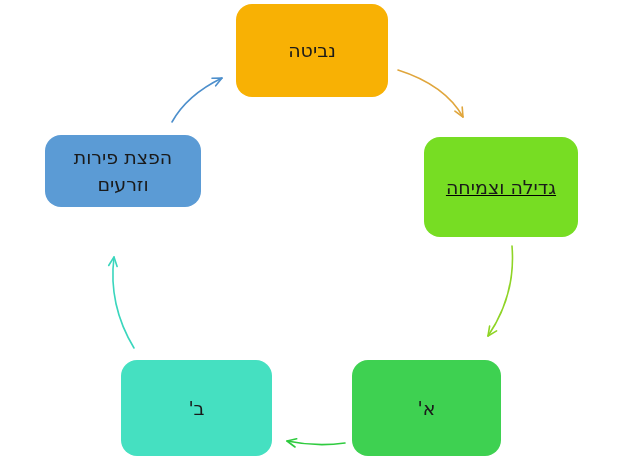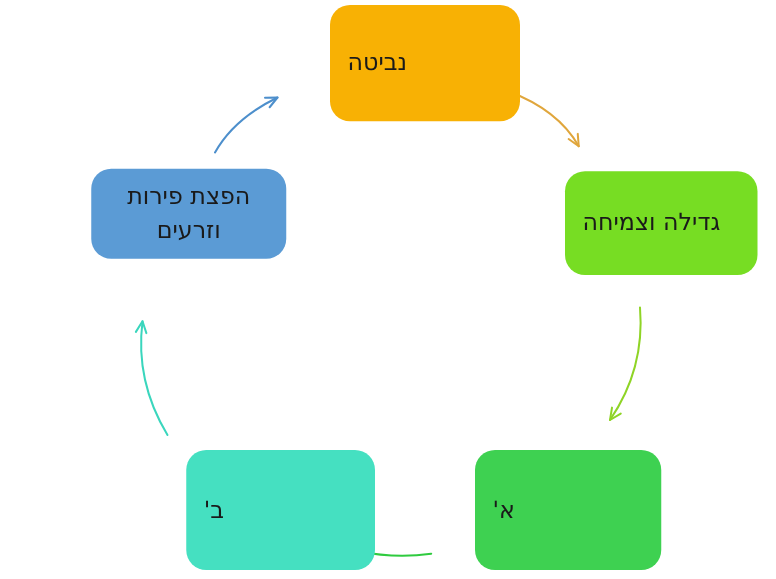--- a/index.html
+++ b/index.html
@@ -21,35 +21,35 @@
       top: 0;
       width: 621px;
       height: 463px;
       pointer-events: none;
     }
     .node {
       position: absolute;
       border-radius: 16px;
       display: flex;
       align-items: center;
+      justify-content: center;
       text-align: center;
       box-sizing: border-box;
       padding: 6px 14px;
       cursor: default;
-      margin-left: 28px;
     }
     .node-label {
       font-size: 19px;
       line-height: 1.4;
       color: #1a1a1a;
       direction: rtl;
       unicode-bidi: embed;
     }
     .node-germination { left: 236px; top: 4px;   width: 152px; height: 93px;  }
-    .node-growth      { left: 424px; top: 137px; width: 154px; height: 83px;  }
+    .node-growth      { left: 424px; top: 137px; width: 154px; height: 100px; text-decoration: underline;  }
     .node-a           { left: 352px; top: 360px; width: 149px; height: 96px;  }
     .node-b           { left: 121px; top: 360px; width: 151px; height: 96px;  }
     .node-dispersal   { left: 45px;  top: 135px; width: 156px; height: 72px; }
   </style>
 </head>
 <body>
 
 <div class="canvas">
 
   <svg class="arrow-layer" viewBox="0 0 621 463">

